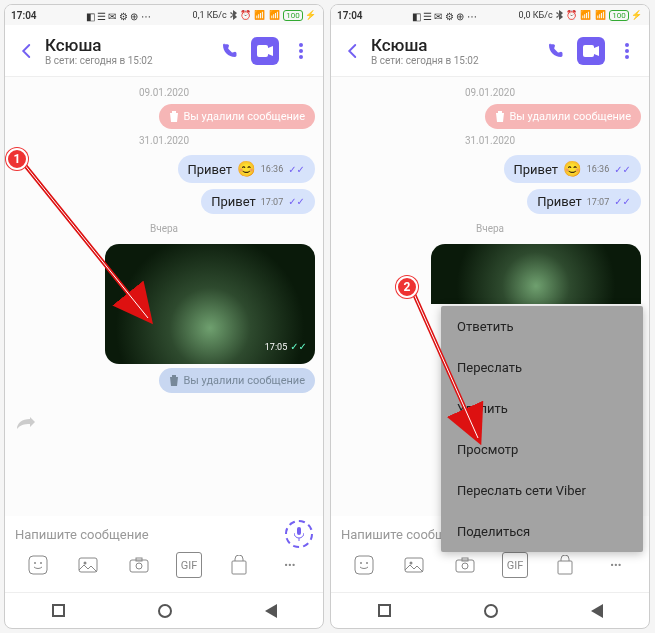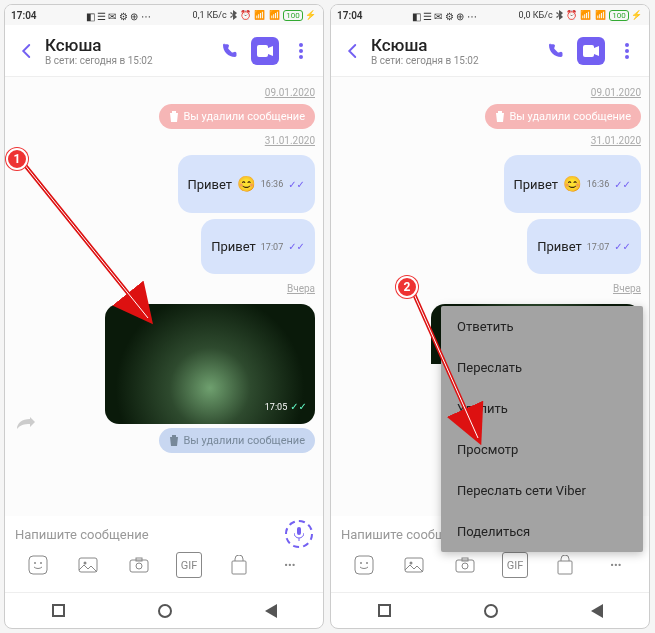--- a/index.html
+++ b/index.html
@@ -78,42 +78,41 @@
   .messages {
     flex: 1;
     background: #fcfcfc;
     overflow: hidden;
     padding: 4px 8px;
     font-size: 12px;
     color: #222;
     position: relative;
   }
   .date-sep {
-    text-align: right;
+    text-align: center;
     font-size: 10px;
     color: #aaa;
     margin: 6px 0;
-    text-decoration: underline;
   }
   .deleted-pill {
     background: #f6b6b6;
     color: #fff;
     font-size: 11px;
     border-radius: 14px;
     padding: 6px 10px;
     display: inline-flex;
     align-items: center;
     gap: 4px;
     float: right;
     clear: both;
   }
   .bubble {
     background: #d7e3fb;
     border-radius: 14px;
-    padding: 20px 10px;
+    padding: 5px 10px;
     font-size: 13px;
     display: inline-flex;
     align-items: center;
     gap: 5px;
     float: right;
     clear: both;
     margin: 3px 0;
   }
   .bubble .time { font-size: 9px; color: #777; }
   .ticks { color: #7360f2; font-size: 10px; }

